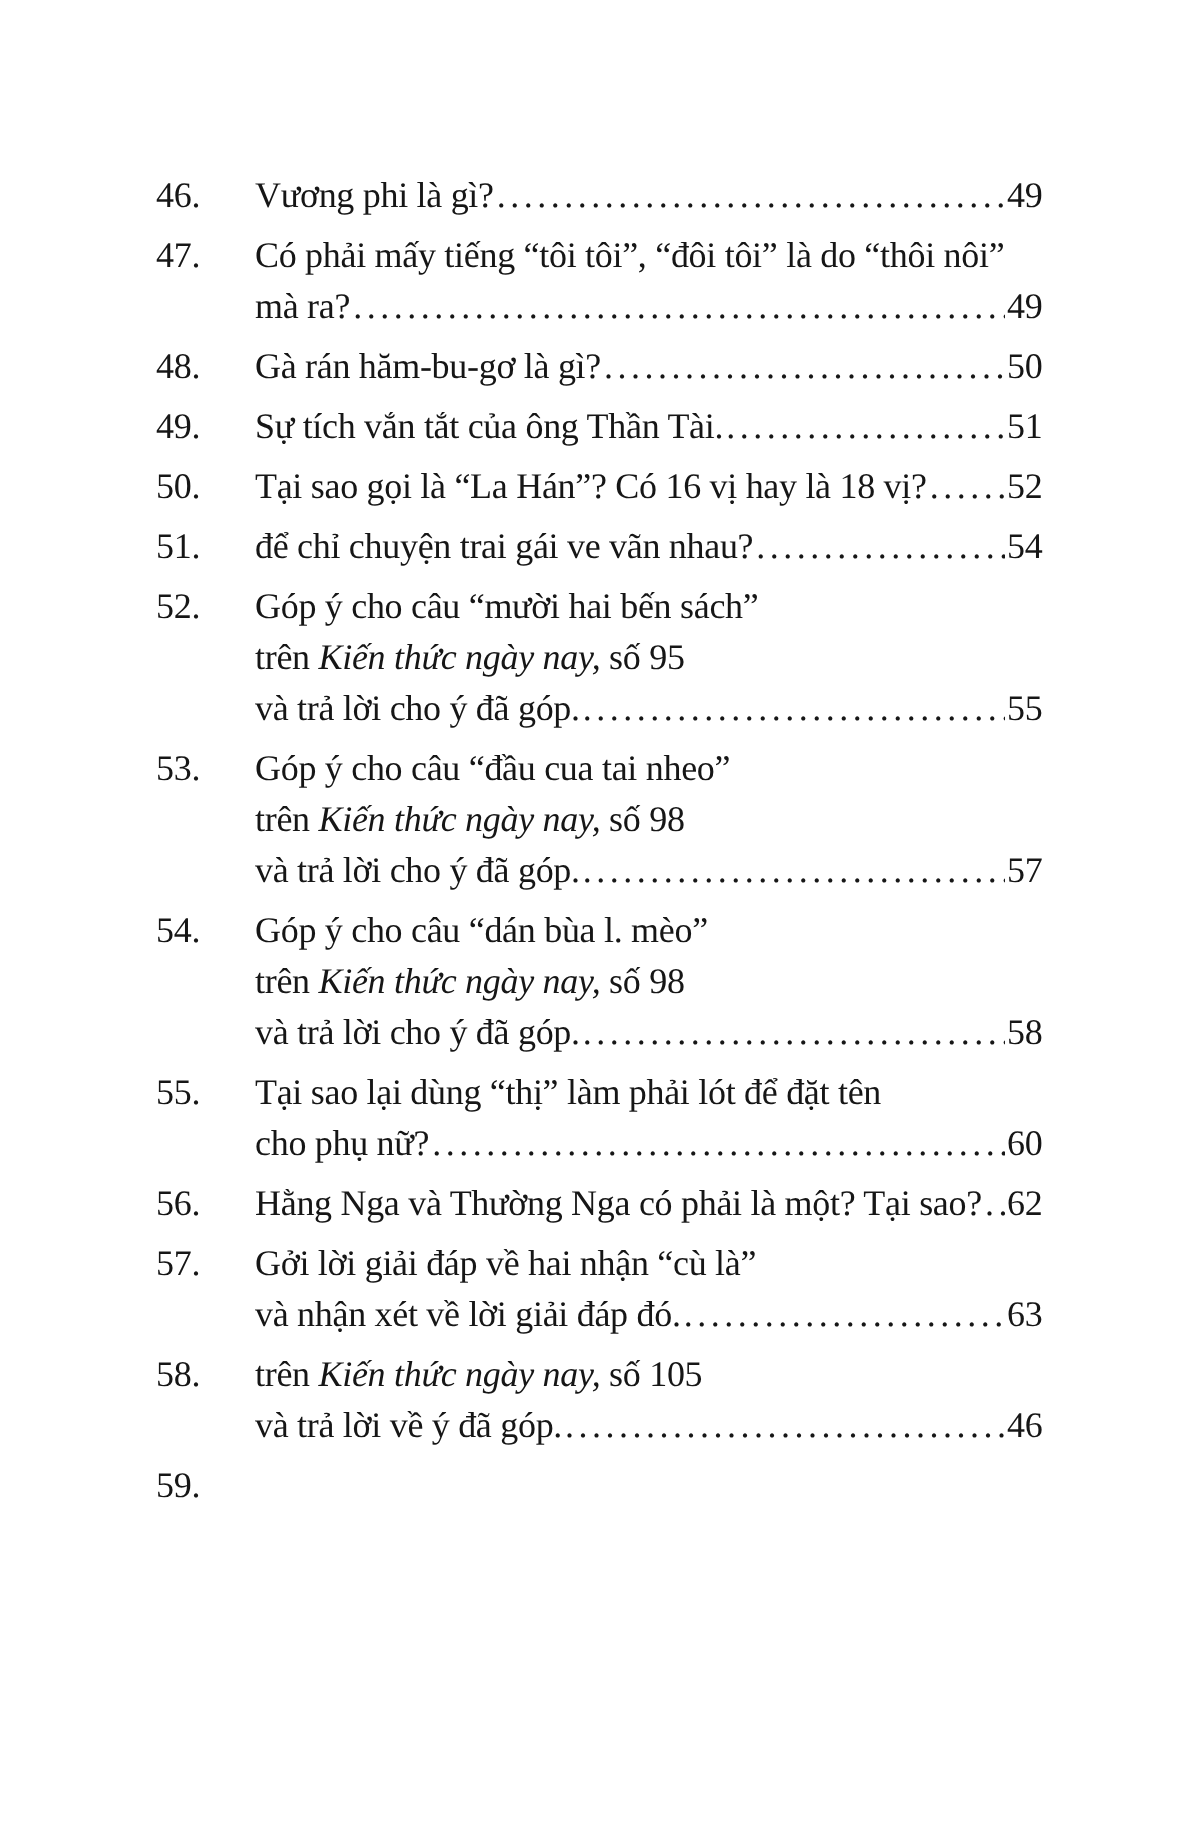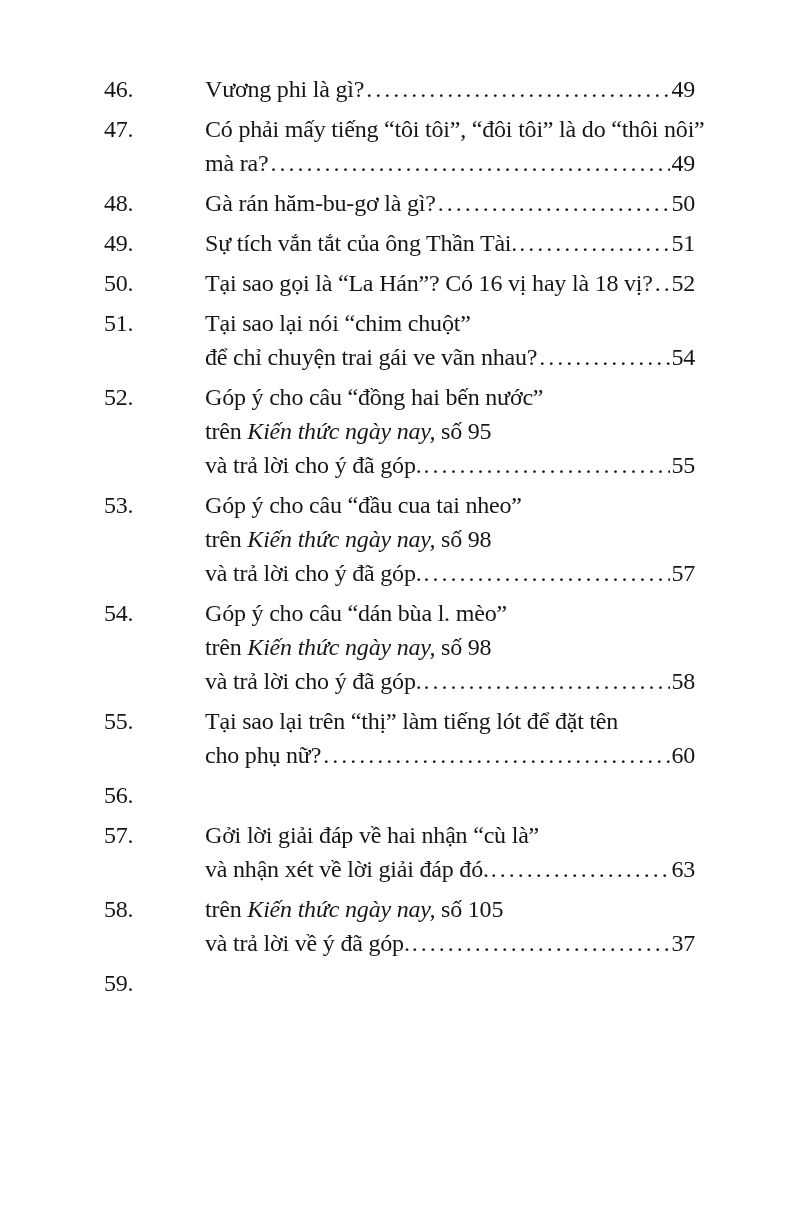--- a/index.html
+++ b/index.html
@@ -11,38 +11,37 @@
     height: 1226px;
     background: #ffffff;
     font-family: "Liberation Serif", "DejaVu Serif", serif;
     color: #161616;
     overflow: hidden;
   }
   .page {
     box-sizing: border-box;
     width: 800px;
     height: 1226px;
-    padding: 72px 105px 0 104px;
+    padding: 114px 105px 0 104px;
   }
   .entry {
     display: flex;
     align-items: flex-start;
     margin-bottom: 6px;
   }
   .num {
     flex: 0 0 66px;
     width: 66px;
     font-size: 24px;
     line-height: 34px;
     letter-spacing: -0.2px;
   }
   .body {
     flex: 1 1 auto;
     min-width: 0;
-    margin-left: 35px;
   }
   .line {
     display: flex;
     align-items: baseline;
     font-size: 24px;
     line-height: 34px;
     letter-spacing: -0.2px;
     white-space: nowrap;
   }
   .txt {
@@ -123,34 +122,31 @@
             <span class="txt"><span>Tại sao gọi là “La Hán”? Có 16 vị hay là 18 vị? </span></span>
             <span class="leader"></span>
             <span class="pagenum">52</span>
           </div>
         </div>
       </div>
       <div class="entry">
         <div class="num">51.</div>
         <div class="body">
           <div class="line">
-            <span class="txt"><span>Tại sao lại nói “chim chuột”</span></span>
-          </div>
-          <div class="line">
             <span class="txt"><span>để chỉ chuyện trai gái ve vãn nhau?</span></span>
             <span class="leader"></span>
             <span class="pagenum">54</span>
           </div>
         </div>
       </div>
       <div class="entry">
         <div class="num">52.</div>
         <div class="body">
           <div class="line">
-            <span class="txt"><span>Góp ý cho câu “đồng hai bến nước”</span></span>
+            <span class="txt"><span>Góp ý cho câu “mười hai bến sách”</span></span>
           </div>
           <div class="line">
             <span class="txt"><span>trên </span><span class="it">Kiến thức ngày nay,</span><span> số 95</span></span>
           </div>
           <div class="line">
             <span class="txt"><span>và trả lời cho ý đã góp. </span></span>
             <span class="leader"></span>
             <span class="pagenum">55</span>
           </div>
         </div>
@@ -184,31 +180,38 @@
             <span class="txt"><span>và trả lời cho ý đã góp. </span></span>
             <span class="leader"></span>
             <span class="pagenum">58</span>
           </div>
         </div>
       </div>
       <div class="entry">
         <div class="num">55.</div>
         <div class="body">
           <div class="line">
-            <span class="txt"><span>Tại sao lại trên “thị” làm tiếng lót để đặt tên</span></span>
+            <span class="txt"><span>Tại sao lại dùng “thị” làm phải lót để đặt tên</span></span>
           </div>
           <div class="line">
             <span class="txt"><span>cho phụ nữ?</span></span>
             <span class="leader"></span>
             <span class="pagenum">60</span>
           </div>
         </div>
       </div>
       <div class="entry">
         <div class="num">56.</div>
+        <div class="body">
+          <div class="line">
+            <span class="txt"><span>Hằng Nga và Thường Nga có phải là một? Tại sao?</span></span>
+            <span class="leader"></span>
+            <span class="pagenum">62</span>
+          </div>
+        </div>
       </div>
       <div class="entry">
         <div class="num">57.</div>
         <div class="body">
           <div class="line">
             <span class="txt"><span>Gởi lời giải đáp về hai nhận “cù là”</span></span>
           </div>
           <div class="line">
             <span class="txt"><span>và nhận xét về lời giải đáp đó.</span></span>
             <span class="leader"></span>
@@ -218,21 +221,21 @@
       </div>
       <div class="entry">
         <div class="num">58.</div>
         <div class="body">
           <div class="line">
             <span class="txt"><span>trên </span><span class="it">Kiến thức ngày nay,</span><span> số 105</span></span>
           </div>
           <div class="line">
             <span class="txt"><span>và trả lời về ý đã góp.</span></span>
             <span class="leader"></span>
-            <span class="pagenum">37</span>
+            <span class="pagenum">46</span>
           </div>
         </div>
       </div>
       <div class="entry">
         <div class="num">59.</div>
       </div>
     </div>
 </main>
 
 </body></html>

